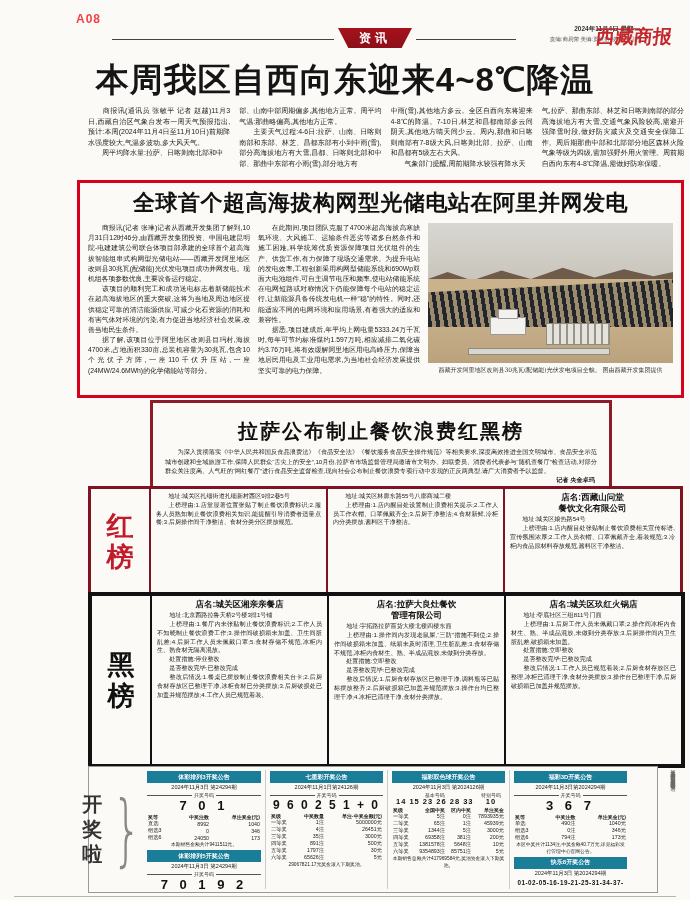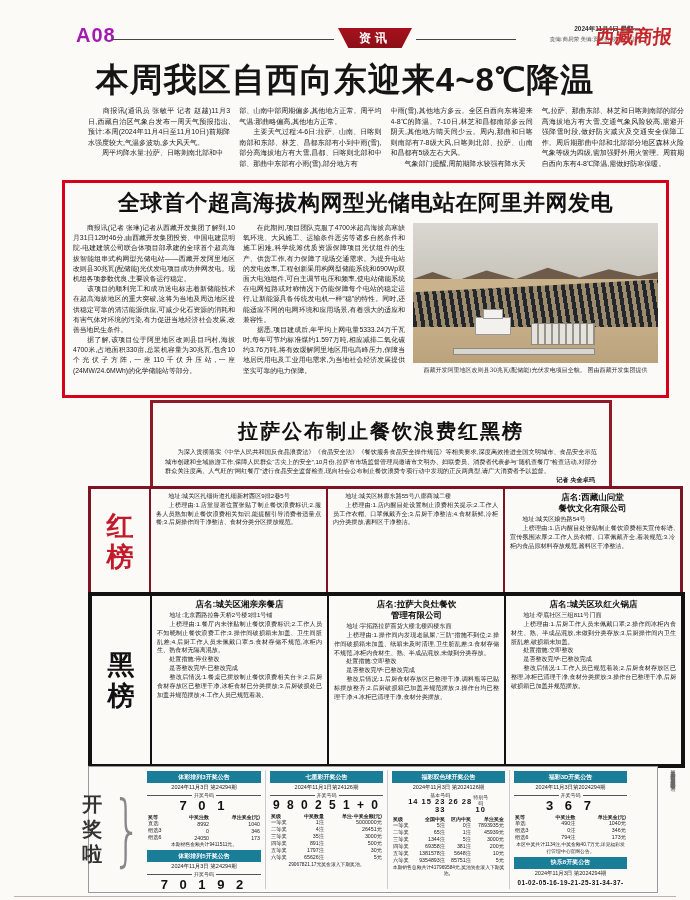--- a/index.html
+++ b/index.html
@@ -4,38 +4,38 @@
 <style>
   html,body{margin:0;padding:0;}
   body{font-family:"Liberation Sans",sans-serif;background:#e8e6e1;}
   #page{position:relative;width:690px;height:900px;background:#fbfaf7;overflow:hidden;
         border-right:1px solid #c9c4bb;border-bottom:1px solid #c9c4bb;}
   .abs{position:absolute;}
   .pre{white-space:pre-line;}
   .just{text-align:justify;}
 
   
-  #pagenum{top:24px;left:76px;font-size:20px;font-weight:bold;color:#a21caf;letter-spacing:1px;}
+  #pagenum{top:12px;left:76px;font-size:12px;font-weight:bold;color:#ef4444;letter-spacing:1px;}
   .hrule{top:39px;height:1px;background:#444;}
   #badge{top:28px;left:338px;width:74px;height:20px;background:linear-gradient(#a5121c,#8d0f18);
          clip-path:polygon(0 0,100% 0,86% 100%,14% 100%);color:#fff;font-size:12px;font-weight:bold;
          display:flex;align-items:center;justify-content:center;letter-spacing:4px;}
   #hdr-date{top:25px;left:520px;width:120px;font-size:6.5px;color:#333;text-align:right;font-weight:bold;}
   #hdr-credits{top:36px;left:470px;width:170px;font-size:5.5px;color:#555;text-align:right;}
   #logo{top:24px;left:596px;width:90px;font-size:19px;font-weight:bold;color:#c3272b;
         font-family:"DejaVu Serif",serif;transform:skewX(-6deg);letter-spacing:0px;}
 
   
   #headline{top:58px;left:0;width:690px;text-align:center;font-size:33px;font-weight:900;color:#151515;
             font-family:"Liberation Sans",sans-serif;letter-spacing:1px;}
   #weather-cols{top:106px;left:88px;width:596px;height:72px;display:flex;gap:9px;overflow:hidden;}
   #weather-cols .col{flex:1;font-size:7px;line-height:1.5;color:#222;overflow:hidden;}
 
   
-  #solar-box{top:180px;left:62px;width:601px;height:212px;border:3px solid #d6001c;background:#fbfaf7;}
+  #solar-box{top:180px;left:77px;width:601px;height:212px;border:3px solid #d6001c;background:#fbfaf7;}
   #solar-title{margin:5px 6px 3px;text-align:center;font-size:22px;font-weight:900;color:#111;letter-spacing:0.5px;}
   #solar-content{display:flex;gap:8px;padding:2px 8px 0;}
   .solar-col{width:166px;font-size:6.8px;line-height:1.5;color:#222;height:168px;overflow:hidden;}
   #photo-wrap{width:245px;}
   #photo{position:relative;width:245px;height:140px;overflow:hidden;background:#cfccc5;}
   #photo .sky{position:absolute;top:0;left:0;right:0;height:42%;background:linear-gradient(#d9d7d2,#c8c4ba);}
   #photo .mtn{position:absolute;top:26%;left:0;right:0;height:20%;background:#6e5b49;
               clip-path:polygon(0 70%,8% 45%,18% 75%,30% 40%,42% 70%,55% 30%,68% 65%,80% 35%,92% 60%,100% 45%,100% 100%,0 100%);}
   #photo .desert{position:absolute;top:40%;left:0;right:0;bottom:0;background:#c9b28c;}
   #photo .panels{position:absolute;top:45%;left:-6%;width:112%;height:34%;
@@ -79,21 +79,21 @@
   .lcol + .lcol{border-left:1px solid #ccc;}
   .tealbar{background:#1b7e99;color:#fff;font-size:6px;font-weight:bold;text-align:center;
            padding:1.5px 0;margin:1px 0;}
   .ldate{font-size:5.5px;color:#222;text-align:center;margin:1px 0;}
   .divlabel{display:flex;align-items:center;gap:2px;margin:1px 0;}
   .divlabel .dline{flex:1;height:1px;background:#555;}
   .divlabel span.t{font-size:5px;color:#333;}
   .lnum{text-align:center;font-size:13px;font-weight:bold;color:#111;letter-spacing:4px;line-height:1.1;}
   .lnum.mid{letter-spacing:2px;font-size:12px;}
   .lnum.small{font-size:7.5px;letter-spacing:1px;}
-  .numpair{display:flex;justify-content:space-between;align-items:flex-end;margin:1px 16px;}
+  .numpair{display:flex;justify-content:space-between;align-items:flex-end;margin:1px 4px;}
   .small-label{font-size:5px;color:#333;display:block;text-align:center;}
   table.ltable{width:100%;border-collapse:collapse;margin-top:1px;}
   table.ltable th{font-size:5px;color:#222;font-weight:bold;padding:0 1px;}
   table.ltable td{font-size:5.3px;color:#222;padding:0 1px;}
   table.ltable td:first-child,table.ltable th:first-child{text-align:left;}
   table.ltable td:not(:first-child),table.ltable th:not(:first-child){text-align:right;}
   .lnote{font-size:4.8px;color:#222;text-align:center;margin-top:1px;line-height:1.4;}
   .kl8nums{font-size:6.3px;font-weight:bold;text-align:center;color:#111;line-height:1.5;letter-spacing:0.5px;}
   #lottery-disclaimer{top:766px;left:662px;height:127px;width:14px;writing-mode:vertical-rl;
                       font-size:5px;color:#666;letter-spacing:0.5px;}
@@ -259,21 +259,21 @@
     </div>
 
     <div class="lcol">
       <div class="tealbar">七星彩开奖公告</div>
       <div class="ldate">2024年11月1日第24126期</div>
       <div class="divlabel">
         <span class="dline"></span>
           <span class="t">开奖号码</span>
           <span class="dline"></span>
       </div>
-      <div class="lnum mid">9 8 0 2 5 1 + 0</div>
+      <div class="lnum mid">9 6 0 2 5 1 + 0</div>
       <table class="ltable">
         <thead>
             <tr>
               <th>奖级</th>
               <th>中奖数量</th>
               <th>单注·中奖金额(元)</th>
             </tr>
           </thead>
         <tbody>
             <tr>

